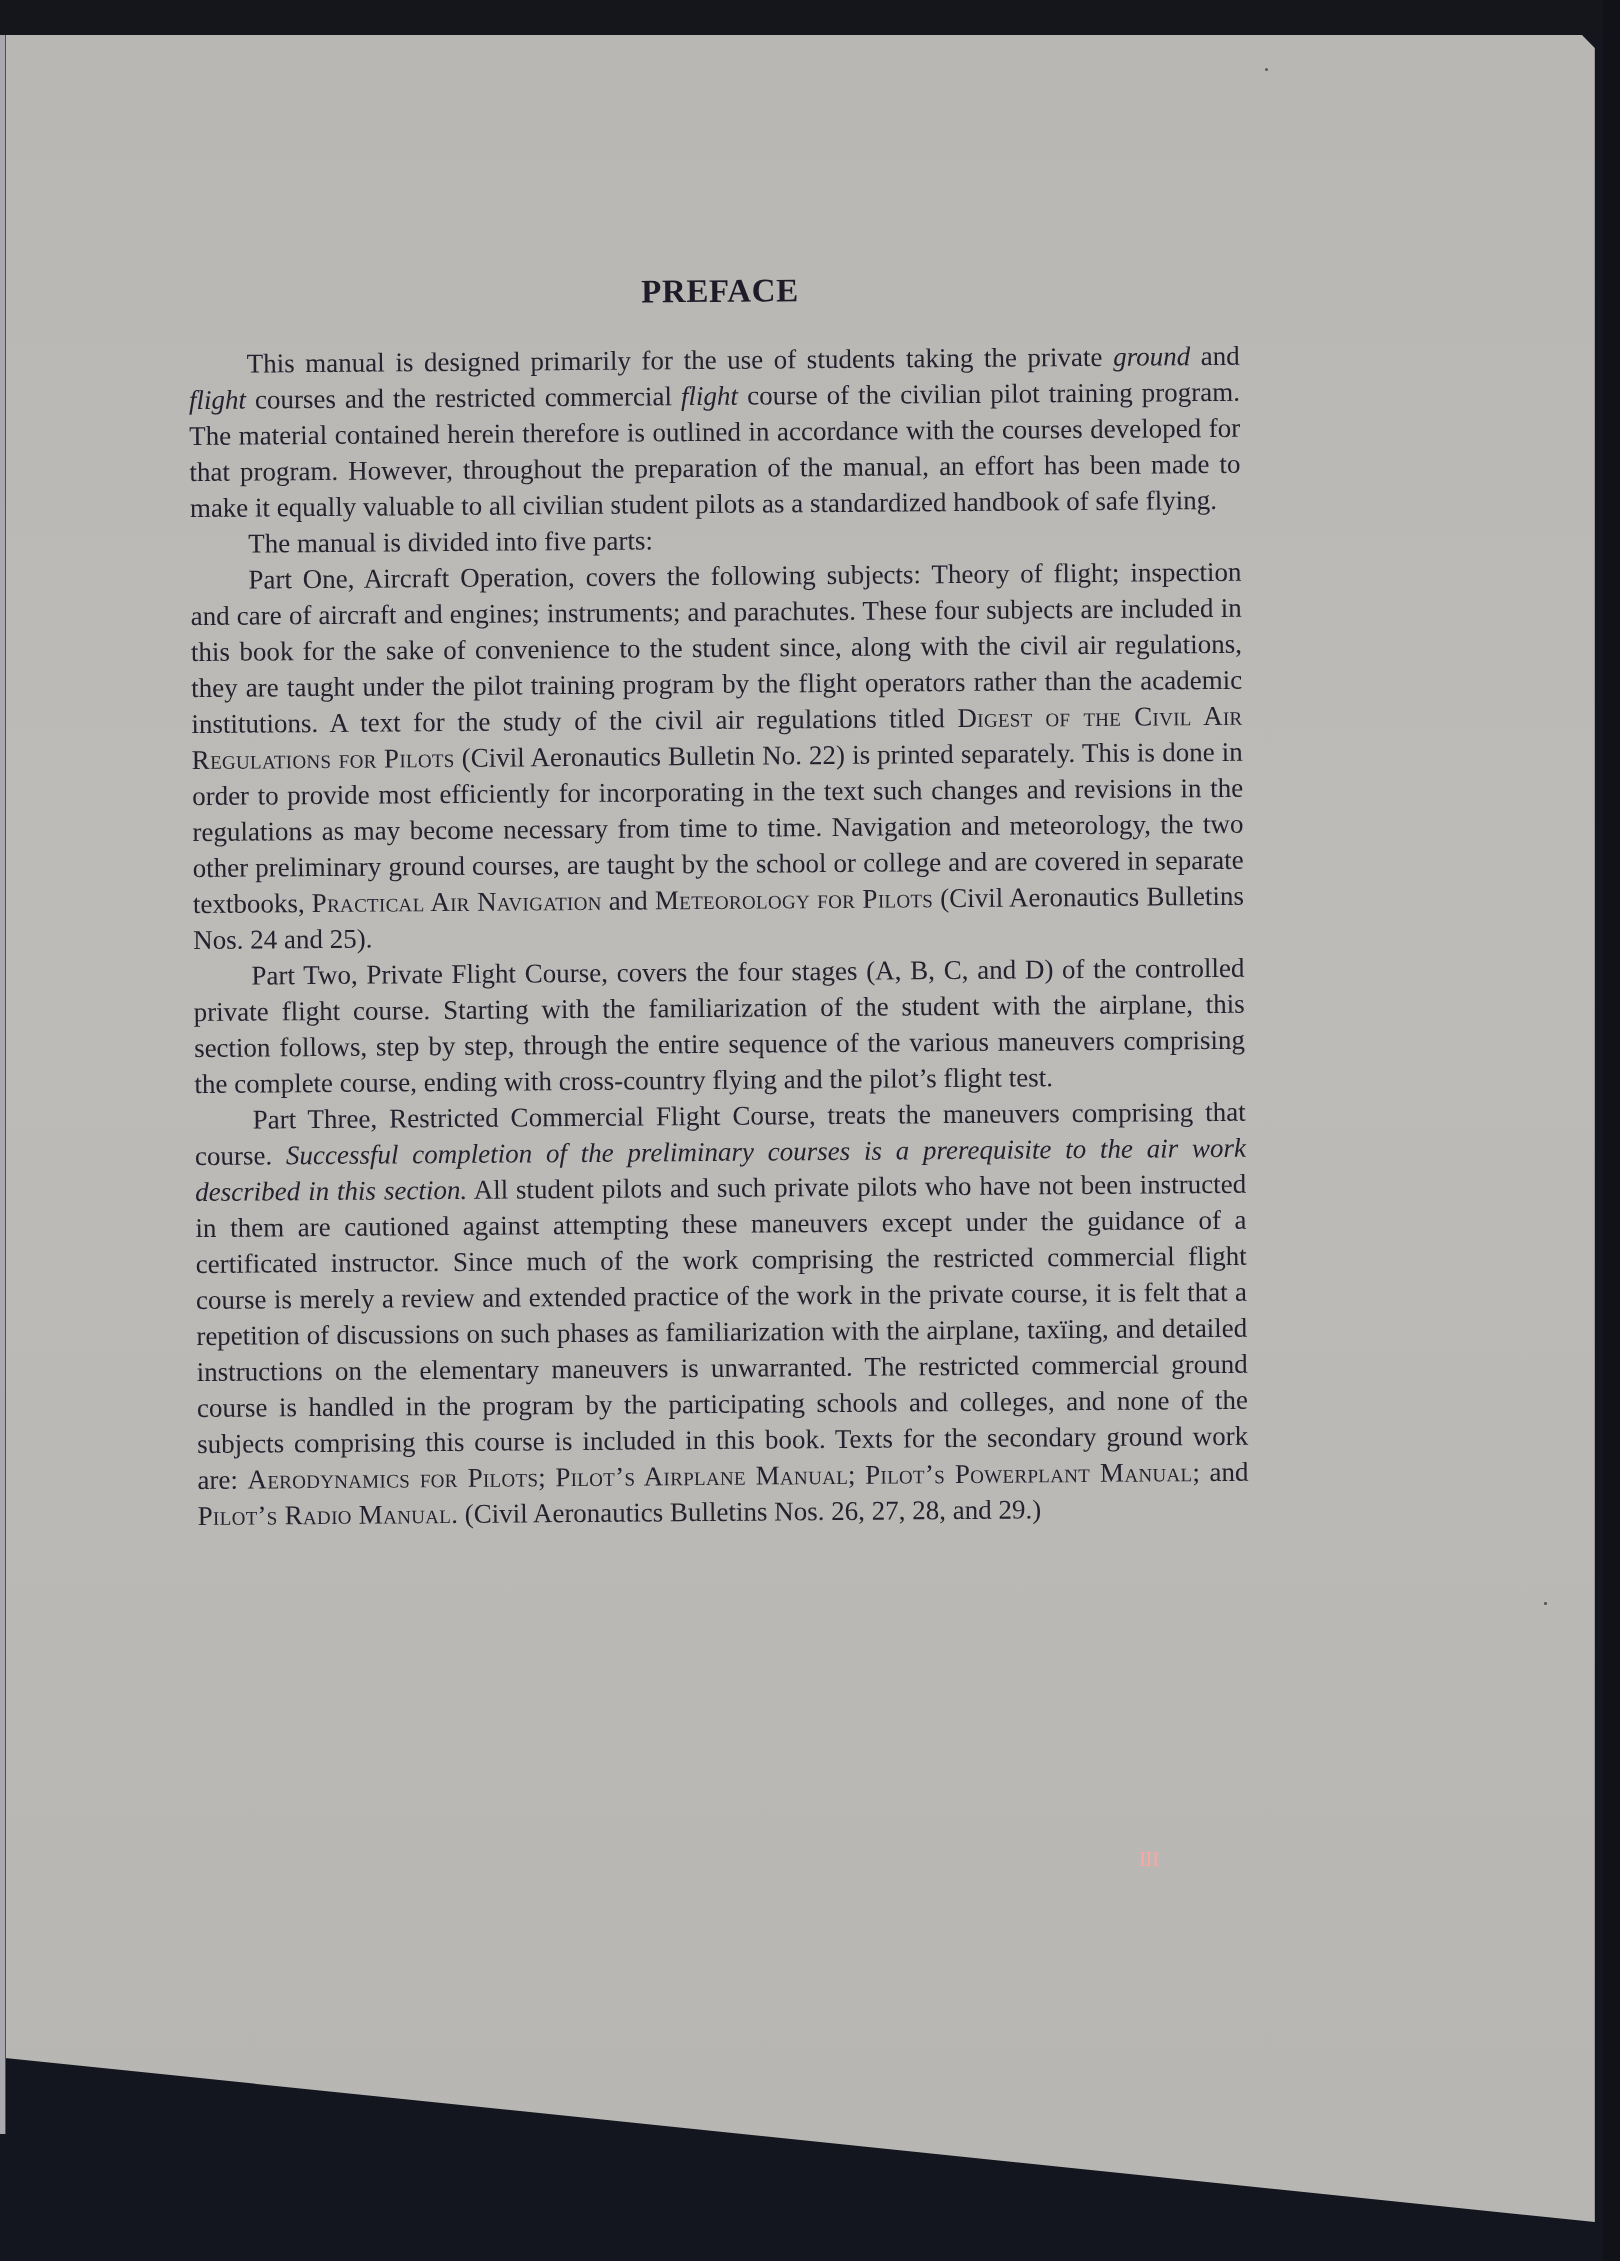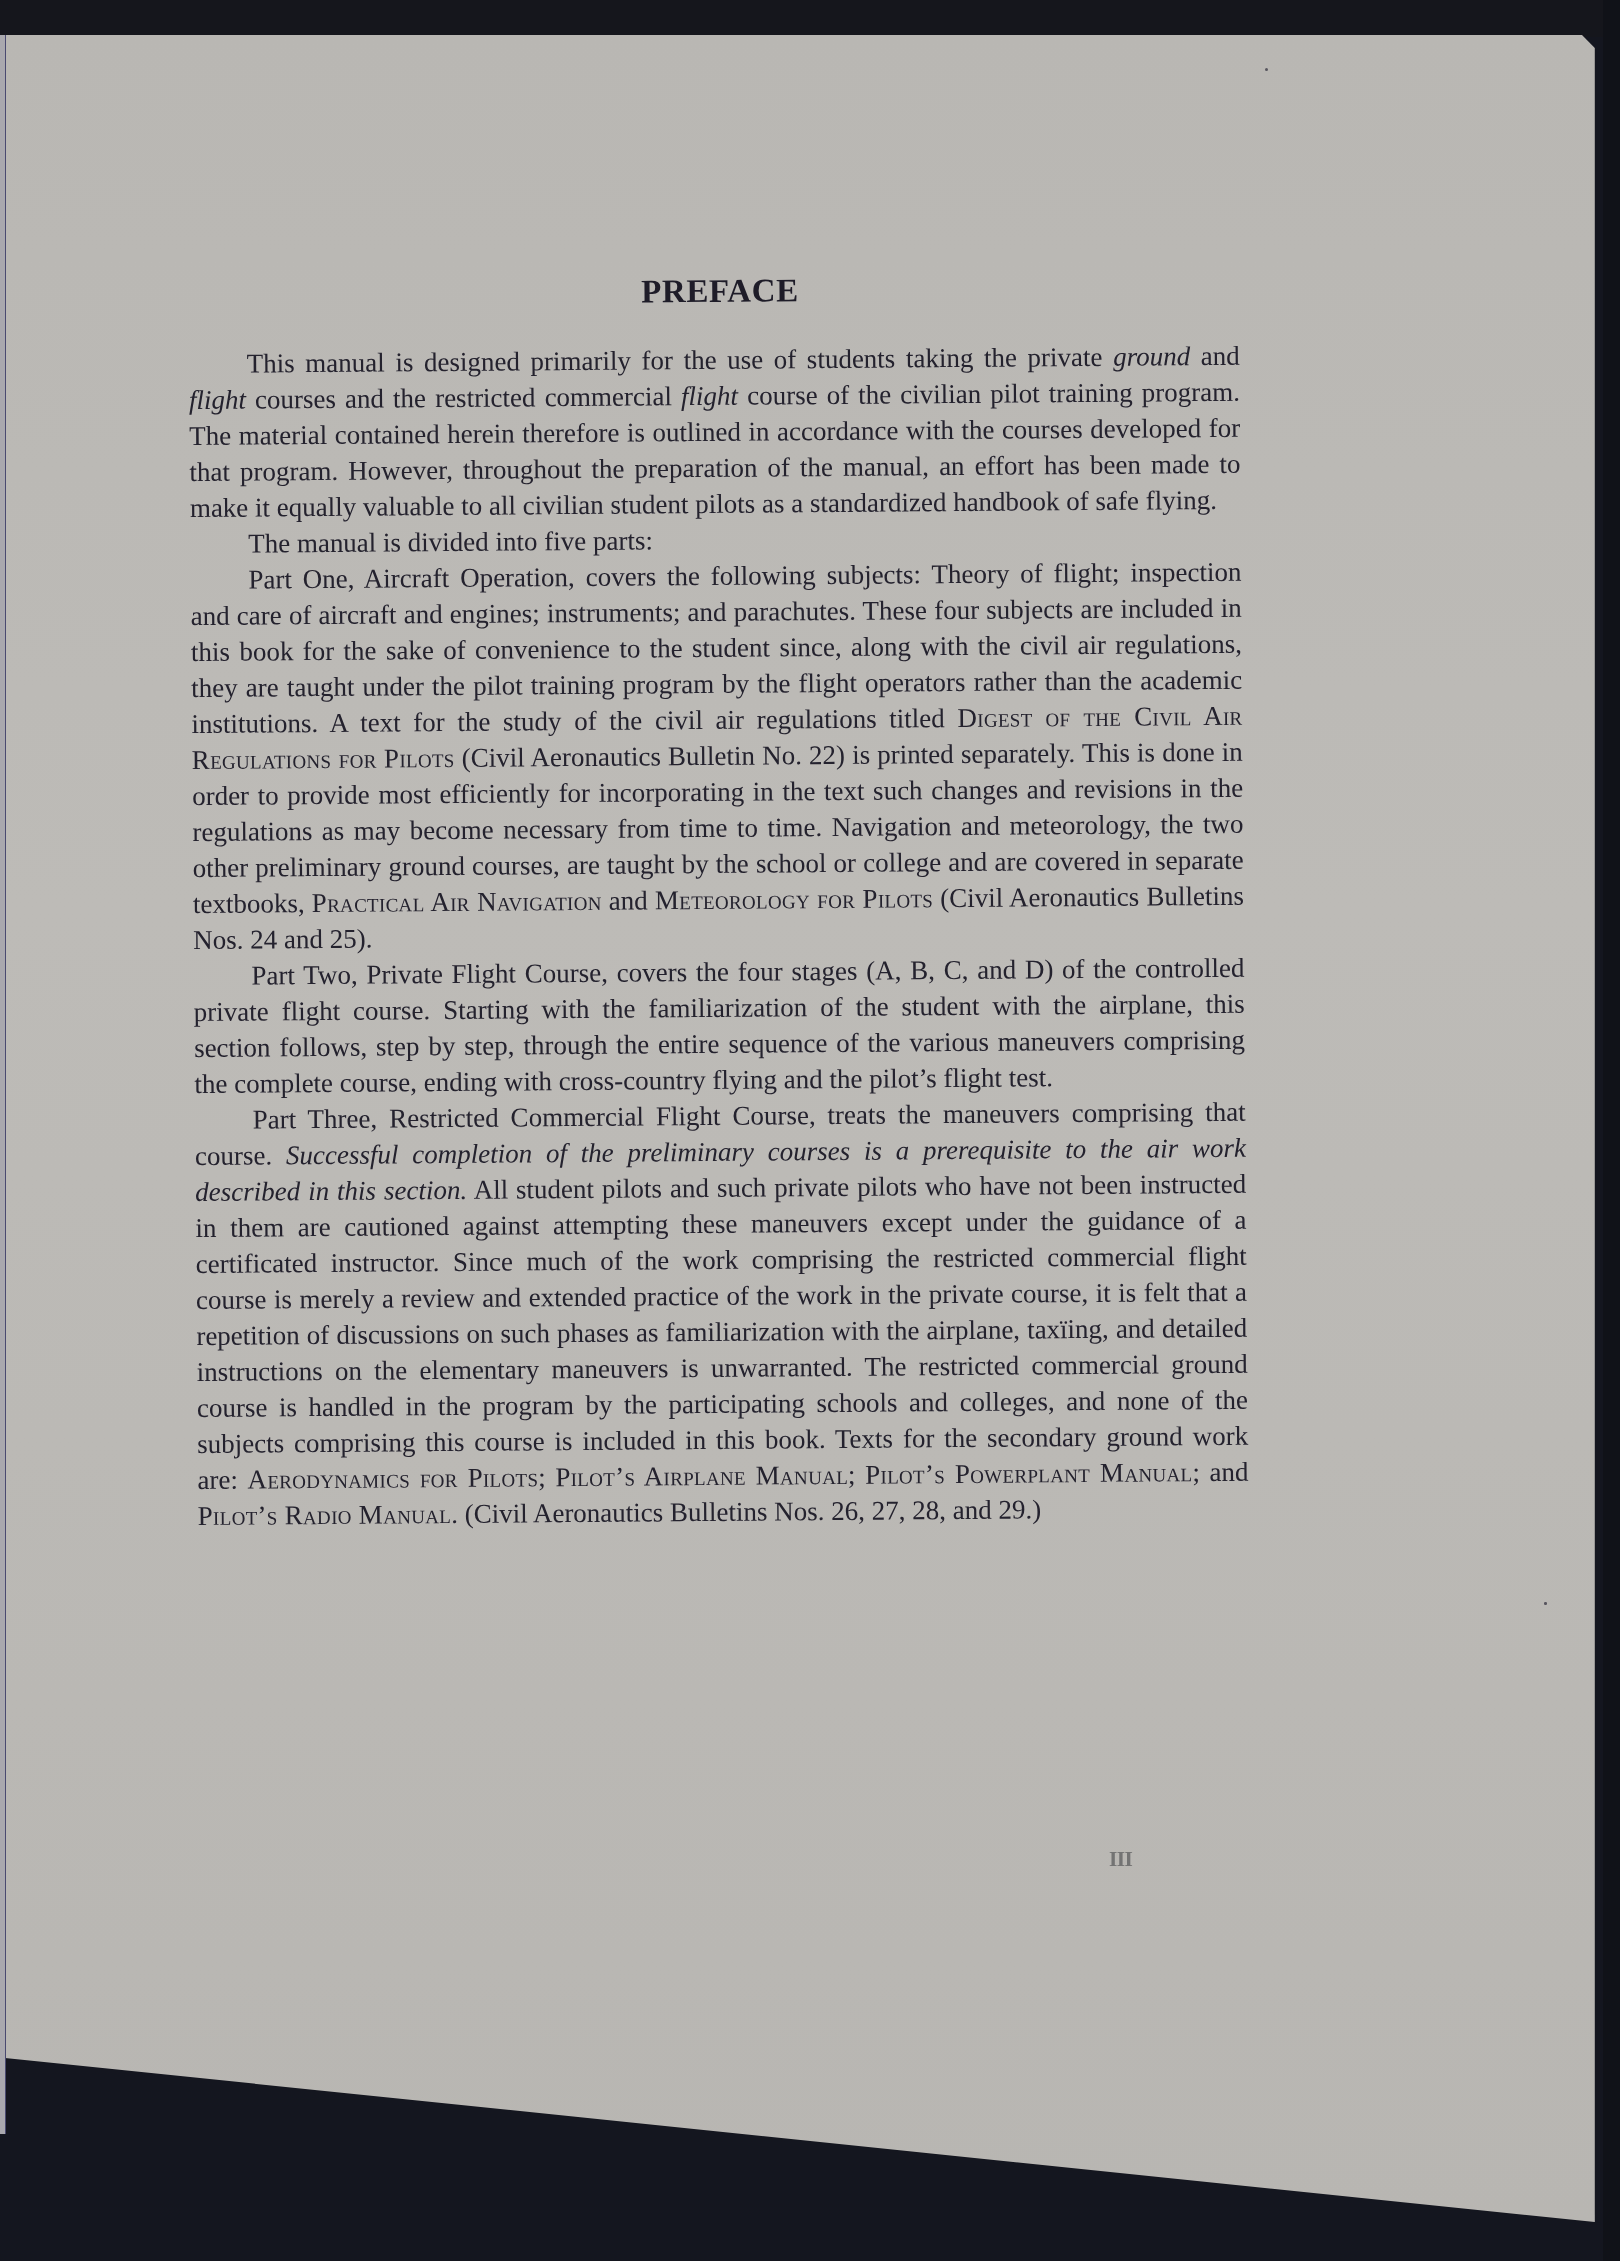--- a/index.html
+++ b/index.html
@@ -71,25 +71,25 @@
     }
     .sc {
       font-variant: small-caps;
       letter-spacing: 0.3px;
     }
     .it {
       font-style: italic;
     }
     .page-number {
       position: absolute;
-      left: 1109px;
+      left: 1139px;
       top: 1847px;
       font-size: 21.4px;
-      font-weight: bold;
-      color: #737373;
+      font-weight: normal;
+      color: #fca5a5;
       letter-spacing: -0.6px;
       font-variant: small-caps;
     }
     .speck {
       position: absolute;
       width: 3.2px; height: 3.2px;
       border-radius: 50%;
       background: #57555e;
     }
   </style>

